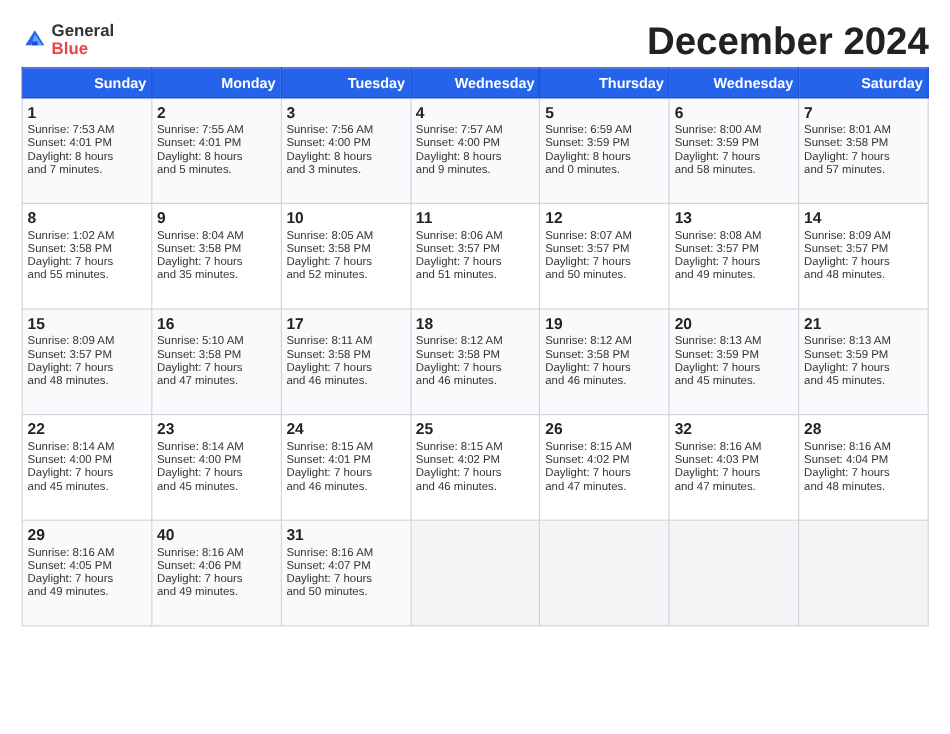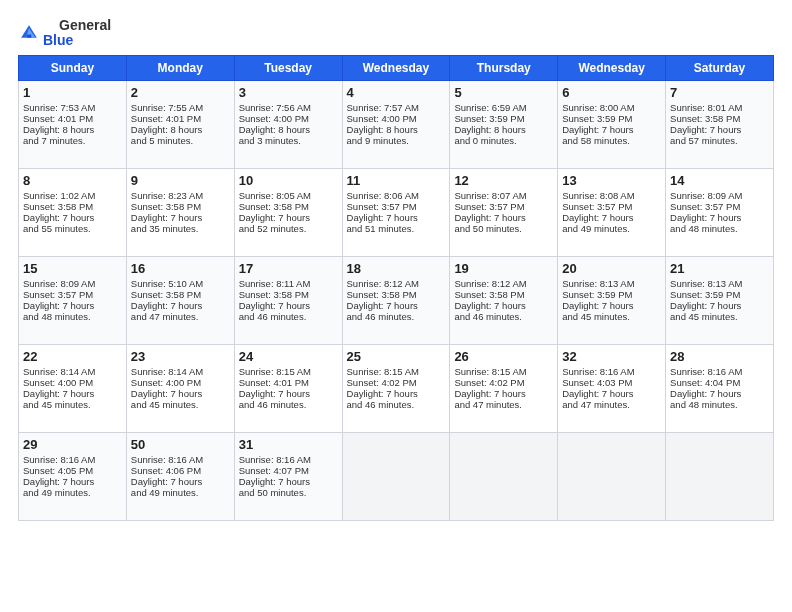--- a/index.html
+++ b/index.html
@@ -28,22 +28,22 @@
       gap: 0;
     }
     .logo-text {
       display: flex;
       flex-direction: column;
       font-size: 14px;
       font-weight: bold;
       color: #333;
       line-height: 1.1;
     }
-    .logo-general { color: #333; margin-left: 16px; }
-    .logo-blue { color: #1d4ed8; }
+    .logo-general { color: #333; }
+    .logo-blue { color: #ef4444; }
     .logo-icon {
       width: 22px;
       height: 22px;
       margin-right: 3px;
     }
     .title-block {
       text-align: right;
     }
     .month-title {
       font-size: 32px;
@@ -60,21 +60,21 @@
       width: 100%;
       border-collapse: collapse;
       table-layout: fixed;
     }
     thead tr th {
       background: #2563eb;
       color: #fff;
       font-size: 12px;
       font-weight: bold;
       padding: 5px 4px;
-      text-align: center;
+      text-align: right;
       border: 1px solid #1d4ed8;
     }
     tbody tr td {
       vertical-align: top;
       font-size: 9.5px;
       color: #333;
       padding: 4px 4px 2px 4px;
       border: 1px solid #d1d5db;
       height: 88px;
       background: #fff;
@@ -103,20 +103,21 @@
         <polygon points="14,4 24,20 4,20" fill="#2563eb"></polygon>
         <polygon points="14,8 22,20 10,20" fill="#60a5fa"></polygon>
         <rect x="11" y="16" width="6" height="4" fill="#1d4ed8"></rect>
       </svg>
       <div class="logo-text">
         <span class="logo-general">General</span>
         <span class="logo-blue">Blue</span>
       </div>
     </div>
     <div class="title-block">
+      <div class="month-title">December 2024</div>
     </div>
   </div>
 
   <table>
     <thead>
       <tr id="thead-row">
           <th>Sunday</th>
           <th>Monday</th>
           <th>Tuesday</th>
           <th>Wednesday</th>
@@ -180,21 +181,21 @@
         <tr>
           <td>
             <span class="day-num">8</span>
             <div>Sunrise: 1:02 AM</div>
             <div>Sunset: 3:58 PM</div>
             <div>Daylight: 7 hours</div>
             <div>and 55 minutes.</div>
           </td>
           <td>
             <span class="day-num">9</span>
-            <div>Sunrise: 8:23 AM</div>
+            <div>Sunrise: 8:04 AM</div>
             <div>Sunset: 3:58 PM</div>
             <div>Daylight: 7 hours</div>
             <div>and 35 minutes.</div>
           </td>
           <td>
             <span class="day-num">10</span>
             <div>Sunrise: 8:05 AM</div>
             <div>Sunset: 3:58 PM</div>
             <div>Daylight: 7 hours</div>
             <div>and 52 minutes.</div>
@@ -332,21 +333,21 @@
         </tr>
         <tr>
           <td>
             <span class="day-num">29</span>
             <div>Sunrise: 8:16 AM</div>
             <div>Sunset: 4:05 PM</div>
             <div>Daylight: 7 hours</div>
             <div>and 49 minutes.</div>
           </td>
           <td>
-            <span class="day-num">50</span>
+            <span class="day-num">40</span>
             <div>Sunrise: 8:16 AM</div>
             <div>Sunset: 4:06 PM</div>
             <div>Daylight: 7 hours</div>
             <div>and 49 minutes.</div>
           </td>
           <td>
             <span class="day-num">31</span>
             <div>Sunrise: 8:16 AM</div>
             <div>Sunset: 4:07 PM</div>
             <div>Daylight: 7 hours</div>

